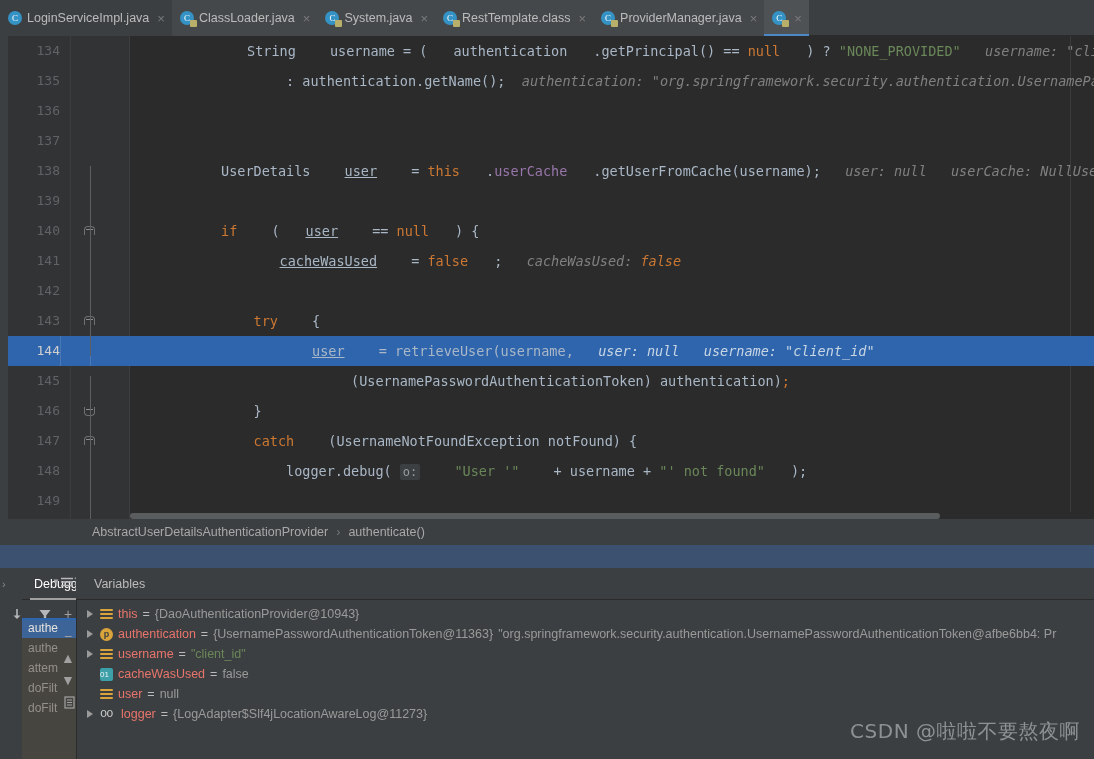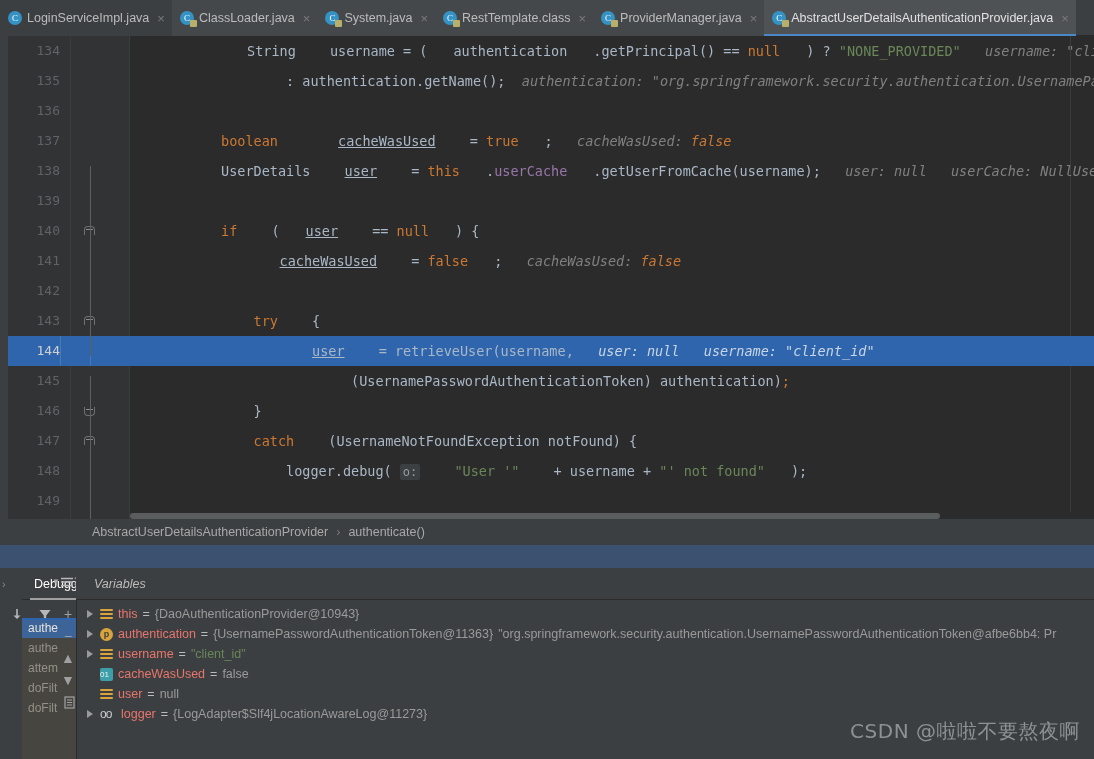--- a/index.html
+++ b/index.html
@@ -196,21 +196,21 @@
     position:absolute;left:22px;top:75px;width:54px;height:139px;
     background:rgba(120,100,60,.18);pointer-events:none;
   }
 
   .varsplit{
     position:absolute;left:76px;top:55px;width:1px;height:159px;background:#2b2b2b;
   }
   .varhdr{
     position:absolute;left:76px;top:23px;width:1018px;height:32px;
     display:flex;align-items:center;padding-left:18px;font-size:12.5px;color:#bbbbbb;
-    border-bottom:1px solid #2b2b2b;background:#3c3f41;font-style:italic;
+    border-bottom:1px solid #2b2b2b;background:#3c3f41;
   }
   .varbtns{
     position:absolute;left:56px;top:55px;width:24px;height:159px;
     display:flex;flex-direction:column;align-items:center;gap:2px;padding-top:4px;
   }
   .vbtn{ width:20px;height:20px;display:flex;align-items:center;justify-content:center;color:#a0a0a0;font-size:14px;}
   .vars{
     position:absolute;left:80px;top:55px;width:1014px;height:159px;
     background:#3c3f41;padding-top:4px;
   }
@@ -227,21 +227,21 @@
   .vico.obj i{ position:absolute;left:0;width:13px;height:2px;background:#d9a43b;border-radius:1px; }
   .vico.obj i:nth-child(1){top:1px;} .vico.obj i:nth-child(2){top:5px;} .vico.obj i:nth-child(3){top:9px;}
   .vico.prim{
     background:#3d9fa8;color:#e8f4f6;font-size:8px;line-height:13px;text-align:left;
     border-radius:2px;font-family:Liberation Sans, sans-serif;
   }
   .vico.param{
     background:#d9a43b;color:#3c3f41;border-radius:50%;font-size:9px;
     line-height:13px;text-align:center;font-weight:bold;
   }
-  .vico.ff{ color:#c9c9c9;font-size:12px;line-height:13px;letter-spacing:-1px;width:16px;flex:0 0 16px;}
+  .vico.ff{ color:#c9c9c9;font-size:12px;line-height:13px;letter-spacing:-1px;width:16px;flex:0 0 16px;font-family:Liberation Mono, monospace;}
   .vname{ color:#e8756b; }
   .veq{ color:#bbbbbb; }
   .vval{ color:#9a9a9a; }
   .vstr{ color:#6a8759; }
   .vtail{ color:#9a9a9a; }
 
   .watermark{
     position:absolute;right:14px;bottom:14px;font-size:20px;color:#8e9194;
     font-family:"DejaVu Sans","Liberation Sans",sans-serif;letter-spacing:.5px;
     pointer-events:none;
@@ -273,35 +273,34 @@
         <span>RestTemplate.class</span>
         <span class="tab-x">×</span>
       </div>
       <div class="tab dim">
         <span class="tab-ico cls">C</span>
         <span>ProviderManager.java</span>
         <span class="tab-x">×</span>
       </div>
       <div class="tab active">
         <span class="tab-ico cls">C</span>
-        <span>AbstractUserDetailsAuthenticationProvider.java</span>
         <span class="tab-x">×</span>
       </div>
     </div>
 
   <div class="editor">
     <div class="gutter-bg"></div>
     <div class="gutter-sep"></div>
     <div class="vguide" style="left:62px;"></div>
     <div class="vguide" style="left:1062px;"></div>
     <div class="code-rows" id="coderows">
         <div class="row"><span class="ln">134</span><span class="src"><span class="pln">        </span><span class="pln">String</span><span class="pln"> username = (</span><span class="pln">authentication</span><span class="pln">.getPrincipal() == </span><span class="kw">null</span><span class="pln">) ? </span><span class="str">"NONE_PROVIDED"</span><span class="hint">   username: </span><span class="hint">"client_id"</span></span></div>
         <div class="row"><span class="ln">135</span><span class="src"><span class="pln">                : authentication.getName();</span><span class="hint">  authentication: </span><span class="hint">"org.springframework.security.authentication.UsernamePasswordAuth</span></span></div>
         <div class="row"><span class="ln">136</span><span class="src"></span></div>
-        <div class="row"><span class="ln">137</span><span class="src"><span class="pln">        </span><span class="kw">boolean</span><span class="pln"> </span><span class="pln ul">cacheWasUsed</span><span class="pln"> = </span><span class="kw">true</span><span class="pln">;</span><span class="hint">   cacheWasUsed: </span><span class="hint-v">false</span></span></div>
+        <div class="row"><span class="ln">137</span></div>
         <div class="row"><span class="ln">138</span><span class="src"><span class="pln">        UserDetails </span><span class="pln ul">user</span><span class="pln"> = </span><span class="kw">this</span><span class="pln">.</span><span class="fld">userCache</span><span class="pln">.getUserFromCache(username);</span><span class="hint">   user: null</span><span class="hint">   userCache: NullUserCache@11274</span></span></div>
         <div class="row"><span class="ln">139</span><span class="src"></span></div>
         <div class="row"><span class="ln">140</span><span class="fold top"></span><span class="src"><span class="pln">        </span><span class="kw">if</span><span class="pln"> (</span><span class="pln ul">user</span><span class="pln"> == </span><span class="kw">null</span><span class="pln">) {</span></span></div>
         <div class="row"><span class="ln">141</span><span class="src"><span class="pln">            </span><span class="pln ul">cacheWasUsed</span><span class="pln"> = </span><span class="kw">false</span><span class="pln">;</span><span class="hint">   cacheWasUsed: </span><span class="hint-v">false</span></span></div>
         <div class="row"><span class="ln">142</span><span class="src"></span></div>
         <div class="row"><span class="ln">143</span><span class="fold top"></span><span class="src"><span class="pln">            </span><span class="kw">try</span><span class="pln"> {</span></span></div>
         <div class="row cur"><span class="hl-left"></span><span class="gsep1"></span><span class="gsep2"></span><span class="ln">144</span><span class="src"><span class="pln">                </span><span class="pln ul">user</span><span class="pln"> = retrieveUser(username,</span><span class="hint">   user: null</span><span class="hint">   username: </span><span class="hint">"client_id"</span></span></div>
         <div class="row"><span class="ln">145</span><span class="src"><span class="pln">                        (UsernamePasswordAuthenticationToken) authentication)</span><span class="kw">;</span></span></div>
         <div class="row"><span class="ln">146</span><span class="fold"></span><span class="src"><span class="pln">            }</span></span></div>
         <div class="row"><span class="ln">147</span><span class="fold top"></span><span class="src"><span class="pln">            </span><span class="kw">catch</span><span class="pln"> (UsernameNotFoundException notFound) {</span></span></div>

